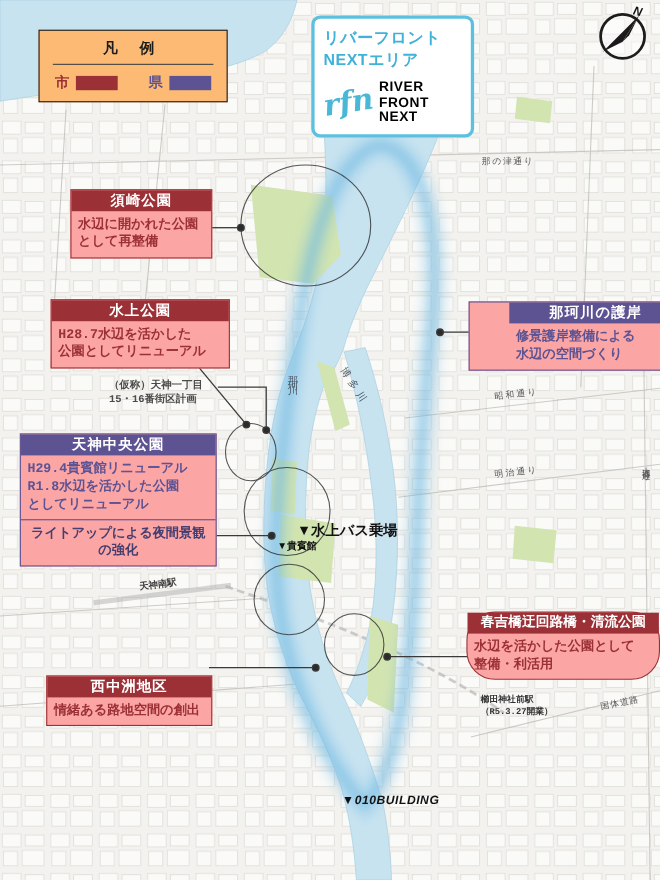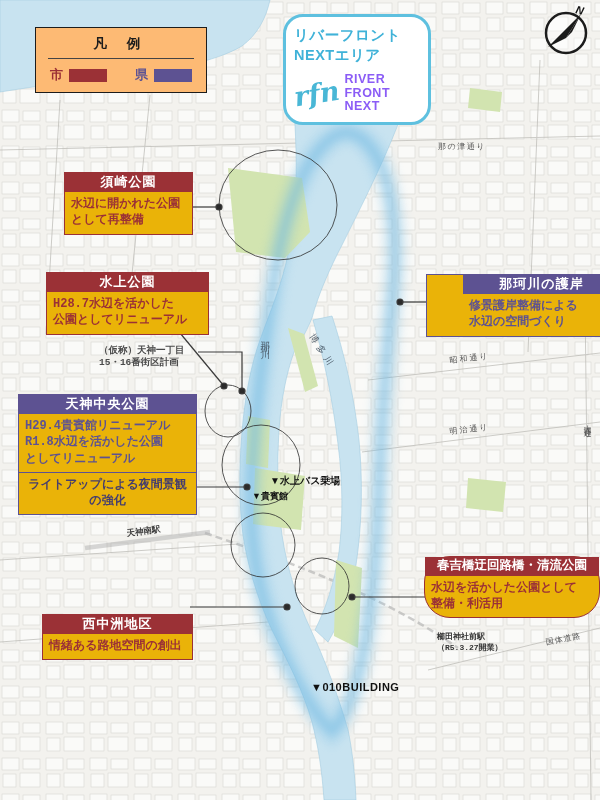--- a/index.html
+++ b/index.html
@@ -5,21 +5,21 @@
   html,body{margin:0;padding:0;background:#fff;}
   #stage{
     position:relative;width:600px;height:800px;overflow:hidden;
     font-family:"Liberation Sans","DejaVu Sans",sans-serif;
     background:#f3f2ee;
   }
   #map-base{position:absolute;left:0;top:0;z-index:0;}
   .pre{white-space:pre-line;font-family:Liberation Mono, monospace;}
 
   
-  .callout{position:absolute;background:#eab308;border:1.5px solid;z-index:20;}
+  .callout{position:absolute;background:#fca5a5;border:1.5px solid;z-index:20;}
   .callout .co-head{color:#fff;font-weight:bold;text-align:center;font-size:13px;
     padding:2px 2px 3px;letter-spacing:1px;line-height:1.1;}
   .callout .co-body{padding:4px 6px 5px;font-size:12px;font-weight:bold;line-height:1.35;}
   .callout.city{border-color:var(--city-color,#9b3136);}
   .callout.city .co-head{background:var(--city-color,#9b3136);}
   .callout.city .co-body{color:var(--city-color,#9b3136);}
   .callout.pref{border-color:var(--pref-color,#5d5292);}
   .callout.pref .co-head{background:var(--pref-color,#5d5292);}
   .callout.pref .co-body{color:var(--pref-color,#5d5292);}
   .callout .co-body2{border-top:1.5px solid var(--pref-color,#5d5292);
@@ -43,44 +43,44 @@
   #legend .lg-item{display:flex;align-items:center;gap:6px;}
   #legend .lg-label{font-weight:bold;font-size:13px;}
   #legend .lg-label.city{color:var(--city-color,#9b3136);}
   #legend .lg-label.pref{color:var(--pref-color,#5d5292);}
   #legend .lg-swatch{width:38px;height:13px;display:inline-block;}
   #legend .lg-swatch.city{background:var(--city-color,#9b3136);}
   #legend .lg-swatch.pref{background:var(--pref-color,#5d5292);}
 
   
   #badge{position:absolute;left:283px;top:14px;width:126px;background:#fff;
-    border:3px solid #5ec0df;border-radius:20px;z-index:30;padding:9px 8px 8px;}
+    border:3px solid #5ec0df;border-radius:8px;z-index:30;padding:9px 8px 8px;}
   #badge .bd-title{color:var(--badge-blue,#3fb2d8);font-weight:bold;font-size:14.5px;
     line-height:1.35;letter-spacing:.5px;}
   #badge .bd-logo{display:flex;align-items:center;margin-top:8px;}
   #badge .rfn-script{font-family:"DejaVu Serif","Liberation Serif",serif;
     font-style:italic;font-weight:bold;color:#49b7d6;font-size:27px;
     transform:rotate(-9deg);display:inline-block;margin:0 5px 0 0;line-height:1;}
-  #badge .bd-words{font-size:12.5px;font-weight:800;color:#8b5cf6;line-height:1.08;
+  #badge .bd-words{font-size:12.5px;font-weight:800;color:#000000;line-height:1.08;
     letter-spacing:.5px;}
 
   
   .mlabel{position:absolute;z-index:10;color:#555;line-height:1.3;transform-origin:left top;}
   #ml-tenjin1{left:99px;top:345px;font-size:9.5px;font-weight:bold;color:#4a4a4a;line-height:1.3;}
   #ml-nanotsu{left:438px;top:142px;font-size:8px;letter-spacing:1.5px;}
   #ml-nakagawa{left:259px;top:334px;font-size:9.5px;color:#4e5d6b;writing-mode:vertical-rl;letter-spacing:4px;}
   #ml-hakatagawa{left:316px;top:332px;font-size:9px;color:#4e5d6b;letter-spacing:4px;transform:rotate(57deg);}
   #ml-showa{left:449px;top:356px;font-size:8px;letter-spacing:2px;transform:rotate(-6.5deg);}
   #ml-meiji{left:449px;top:427px;font-size:8px;letter-spacing:2px;transform:rotate(-6.5deg);}
   #ml-taihaku{left:581px;top:418px;font-size:8px;writing-mode:vertical-rl;letter-spacing:2px;}
   #ml-kokutai{left:545px;top:638px;font-size:8px;letter-spacing:1px;transform:rotate(-11deg);}
   #ml-tenjin-minami{left:126px;top:528px;font-size:8.5px;color:#3d3d3d;font-weight:bold;transform:rotate(-7deg);}
-  #ml-bus{left:270px;top:474px;font-size:10px;font-weight:bold;color:#111;}
+  #ml-bus{left:270px;top:474px;font-size:13px;font-weight:bold;color:#111;}
   #ml-kihinkan{left:252px;top:491px;font-size:9px;font-weight:bold;color:#111;}
-  #ml-010{left:311px;top:680px;font-size:11px;font-weight:bold;color:#111;letter-spacing:.5px;}
+  #ml-010{left:311px;top:721px;font-size:11px;font-weight:bold;color:#111;letter-spacing:.5px;font-style:italic;}
   #ml-kushida{left:437px;top:632px;font-size:8px;color:#333;font-weight:bold;line-height:1.35;}
 </style>
 </head>
 <body>
 
 <div id="stage">
 
   <svg id="map-base" width="600" height="800" viewBox="0 0 600 800">
     <defs>
       <pattern id="blocks" width="44" height="36" patternUnits="userSpaceOnUse">

